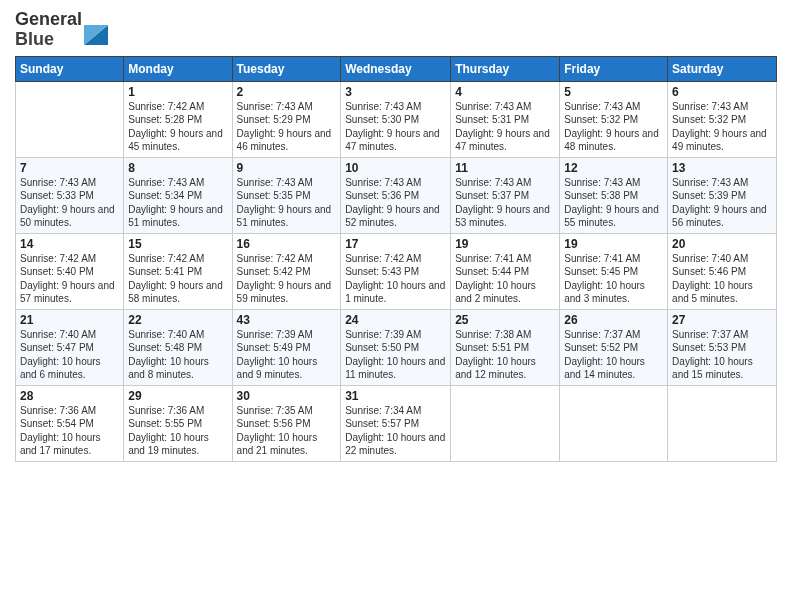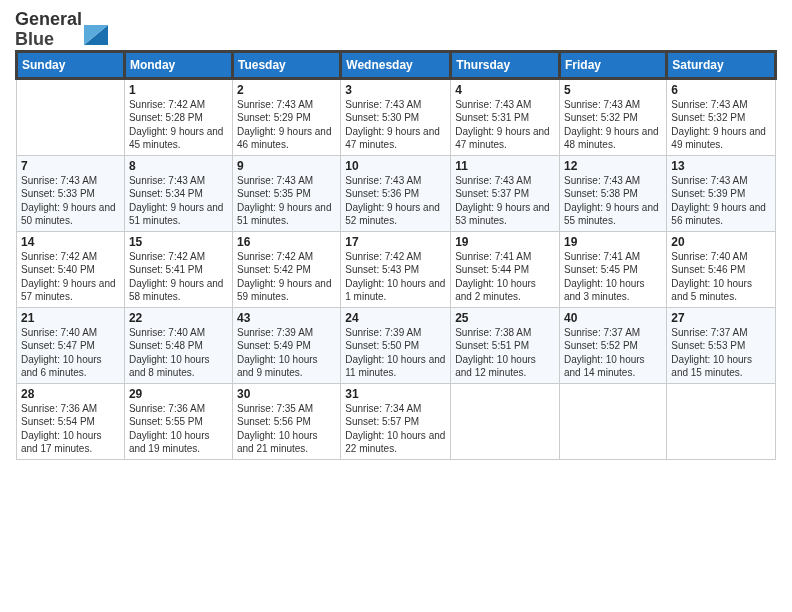--- a/index.html
+++ b/index.html
@@ -13,20 +13,21 @@
     .page {
       width: 792px;
       min-height: 612px;
       background: #fff;
       padding: 10px 15px 10px 15px;
     }
     .header {
       display: flex;
       justify-content: space-between;
       align-items: flex-start;
+      margin-bottom: 6px;
     }
     .logo {
       display: flex;
       align-items: center;
     }
     .logo-text {
       display: flex;
       flex-direction: column;
       line-height: 1.1;
     }
@@ -53,21 +54,21 @@
       border-collapse: collapse;
       font-size: 10.5px;
     }
     .calendar-table th {
       background: #2176c7;
       color: #fff;
       padding: 5px 4px;
       text-align: left;
       font-size: 12px;
       font-weight: bold;
-      border: 3px solid #404040;
+      border: 1px solid #404040;
     }
     .calendar-table td {
       border: 1px solid #ccc;
       vertical-align: top;
       padding: 3px 4px;
       width: 113px;
       min-height: 70px;
       background: #fff;
     }
     .calendar-table tr:nth-child(even) td {
@@ -224,21 +225,21 @@
           </td>
           <td>
             <div class="day-num">24</div>
             <div class="day-info">Sunrise: 7:39 AM<br>Sunset: 5:50 PM<br>Daylight: 10 hours and 11 minutes.</div>
           </td>
           <td>
             <div class="day-num">25</div>
             <div class="day-info">Sunrise: 7:38 AM<br>Sunset: 5:51 PM<br>Daylight: 10 hours and 12 minutes.</div>
           </td>
           <td>
-            <div class="day-num">40</div>
+            <div class="day-num">26</div>
             <div class="day-info">Sunrise: 7:37 AM<br>Sunset: 5:52 PM<br>Daylight: 10 hours and 14 minutes.</div>
           </td>
           <td>
             <div class="day-num">27</div>
             <div class="day-info">Sunrise: 7:37 AM<br>Sunset: 5:53 PM<br>Daylight: 10 hours and 15 minutes.</div>
           </td>
         </tr>
         <tr class="row-odd">
           <td>
             <div class="day-num">28</div>

